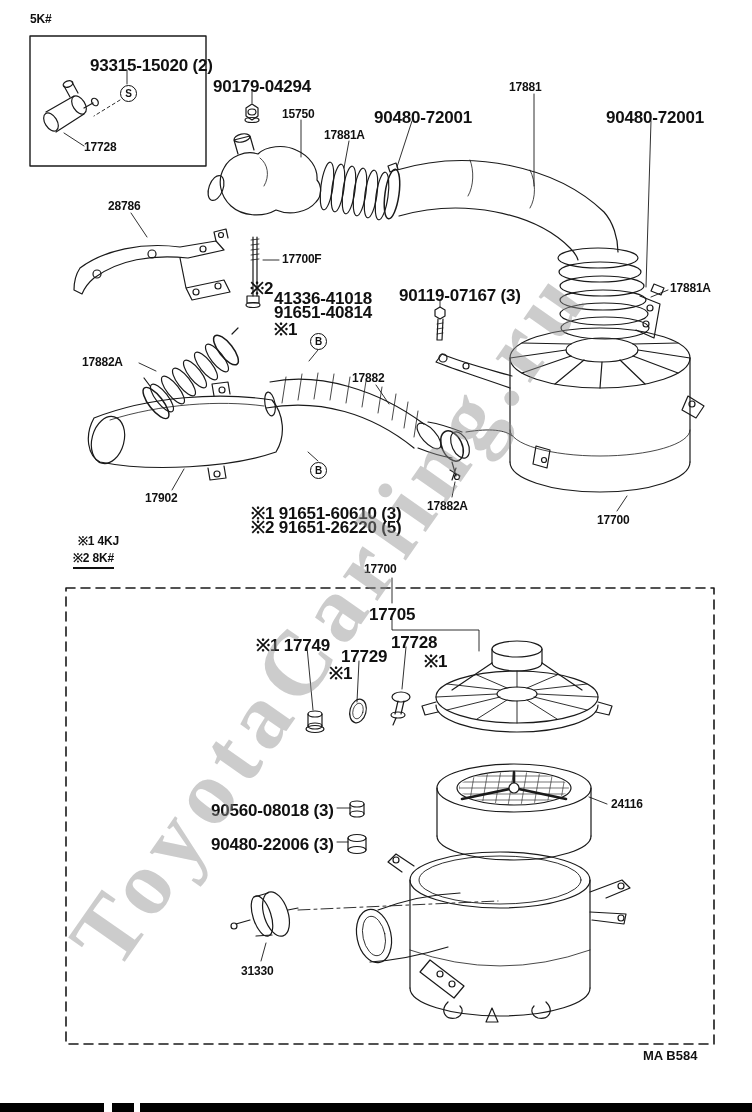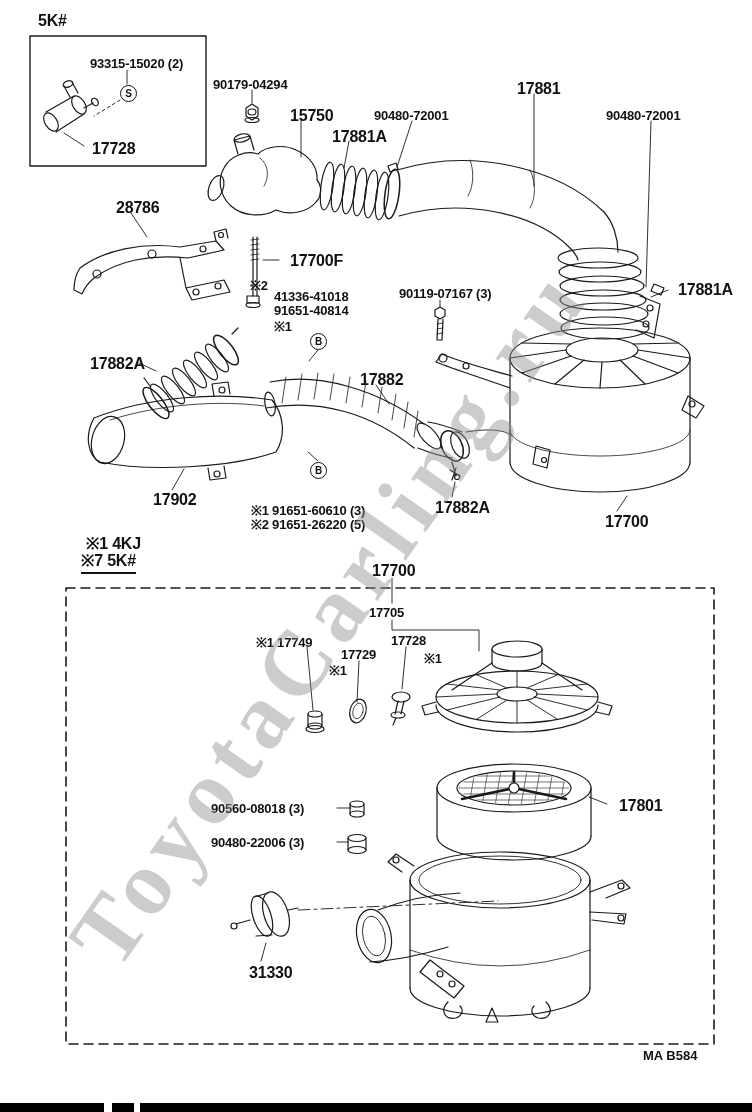--- a/index.html
+++ b/index.html
@@ -1,20 +1,20 @@
 <!DOCTYPE html>
 <html><head>
 <meta charset="utf-8">
 <style>
   html,body{margin:0;padding:0;background:#fff;}
   .stage{position:relative;width:752px;height:1112px;background:#fff;overflow:hidden;
          font-family:"Liberation Sans",sans-serif;}
-  .lbl{position:absolute;font-weight:bold;font-size:13px;letter-spacing:-0.2px;
+  .lbl{position:absolute;font-weight:bold;font-size:17px;letter-spacing:-0.2px;
        color:#111;white-space:nowrap;}
-  .lg{font-size:16px;margin-left:8px;}
+  .lg{font-size:12px;}
   .ul{border-bottom:2px solid #111;padding-bottom:1px;}
   .csym{position:absolute;width:15px;height:15px;border:1.7px solid #111;border-radius:50%;
         font-size:10px;font-weight:bold;line-height:15px;text-align:center;color:#111;}
   .watermark{position:absolute;left:48px;top:925px;transform:rotate(-55deg);
              transform-origin:0 0;font-family:"Liberation Serif",serif;
              font-size:92px;font-weight:bold;color:#8f8f8f;opacity:.45;
              letter-spacing:9px;white-space:nowrap;pointer-events:none;}
   .footer-code{position:absolute;left:643px;top:1048px;font-weight:bold;font-size:13px;color:#111;}
   .scanbar{position:absolute;left:0;bottom:0;width:752px;height:9px;
            background:linear-gradient(90deg,#000 0 104px,#fff 104px 112px,#000 112px 134px,
@@ -331,30 +331,30 @@
   <div class="lbl lg" style="left:82px;top:355px">17882A</div>
   <div class="lbl lg" style="left:352px;top:371px">17882</div>
   <div class="lbl lg" style="left:145px;top:491px">17902</div>
   <div class="csym" style="left:310px;top:462px">B</div>
   <div class="lbl" style="left:251px;top:501px">※1 91651-60610 (3)</div>
   <div class="lbl" style="left:251px;top:515px">※2 91651-26220 (5)</div>
   <div class="lbl lg" style="left:427px;top:499px">17882A</div>
   <div class="lbl lg" style="left:597px;top:513px">17700</div>
 
   <div class="lbl lg" style="left:78px;top:532px">※1 4KJ</div>
-  <div class="lbl lg ul" style="left:73px;top:549px">※7 5K#</div>
+  <div class="lbl lg ul" style="left:73px;top:549px">※2 8K#</div>
 
   <div class="lbl lg" style="left:364px;top:562px">17700</div>
   <div class="lbl" style="left:369px;top:605px">17705</div>
   <div class="lbl" style="left:256px;top:633px">※1 17749</div>
   <div class="lbl" style="left:341px;top:647px">17729</div>
   <div class="lbl" style="left:391px;top:633px">17728</div>
   <div class="lbl" style="left:329px;top:661px">※1</div>
   <div class="lbl" style="left:424px;top:649px">※1</div>
   <div class="lbl" style="left:211px;top:801px">90560-08018 (3)</div>
-  <div class="lbl lg" style="left:611px;top:797px">17801</div>
+  <div class="lbl lg" style="left:611px;top:797px">24116</div>
   <div class="lbl" style="left:211px;top:835px">90480-22006 (3)</div>
   <div class="lbl lg" style="left:241px;top:964px">31330</div>
 
   <div class="watermark">ToyotaCarling.ru</div>
   <div class="footer-code">MA  B584</div>
   <div class="scanbar"></div>
 </div>
 
 </body></html>

